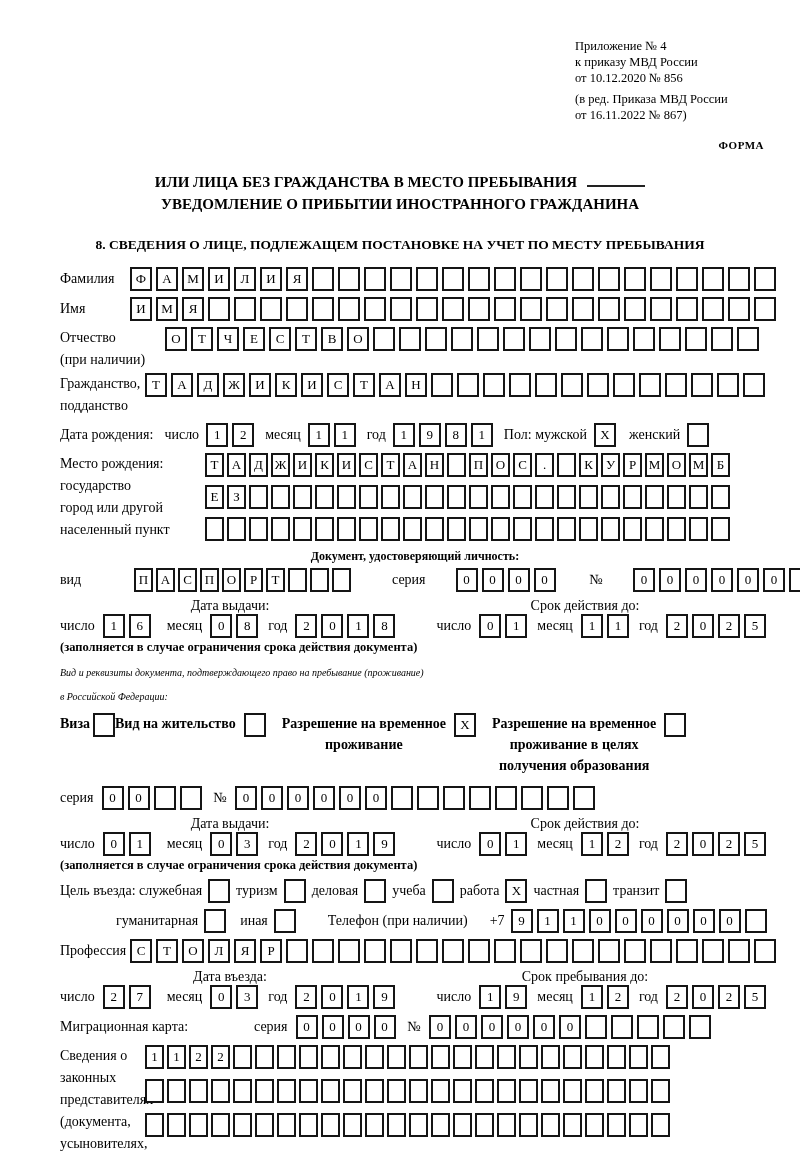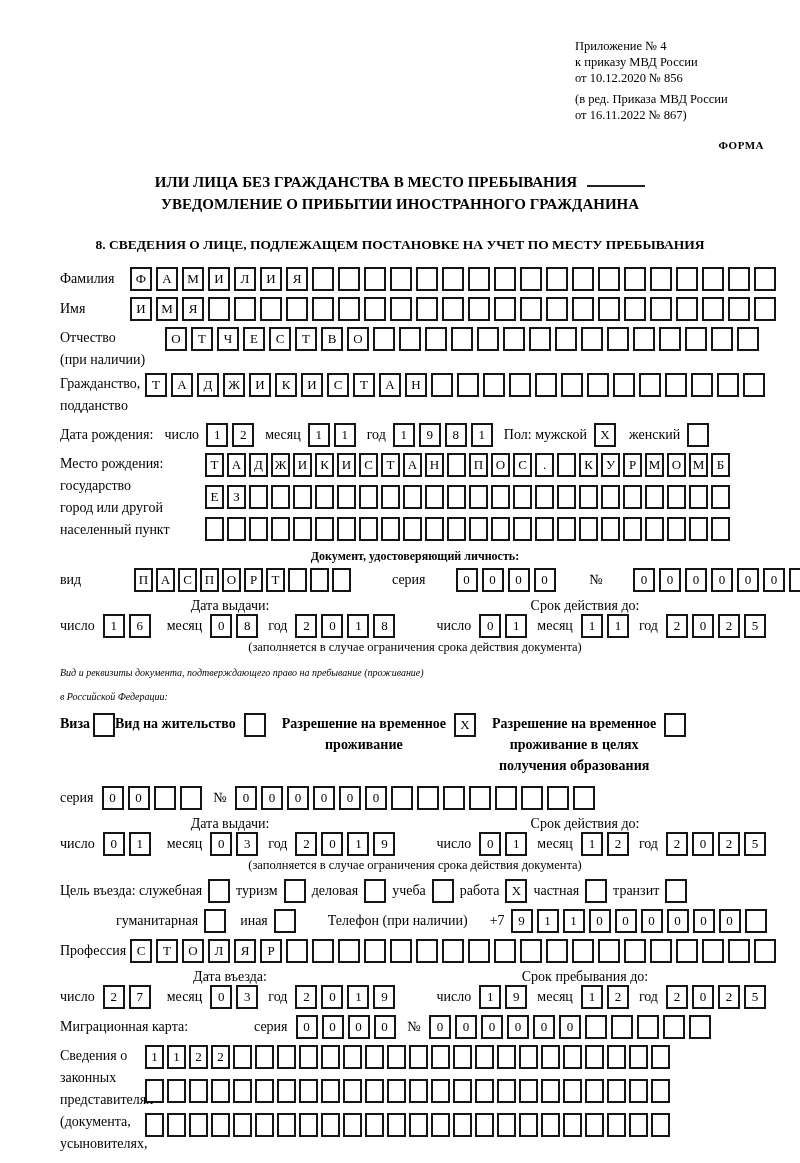--- a/index.html
+++ b/index.html
@@ -24,21 +24,21 @@
     align-items:center;justify-content:center;font-size:13px;background:#fff;}
   .stack{display:flex;flex-direction:column;row-gap:8px;}
   .doc-heading{text-align:center;font-weight:bold;font-size:12px;margin:8px 0 4px 0;}
   .dates-head{display:flex;font-size:14px;margin-top:6px;}
   .dates-head .dh-l{width:340px;text-align:center;}
   .dates-head .dh-r{flex:1;text-align:center;}
   .date-fields{display:flex;align-items:center;}
   .dgroup{display:flex;align-items:center;column-gap:6px;}
   .dgroup .grid{margin-left:2px;}
   .dfr{margin-left:auto;}
-  .note-r{text-align:center;font-size:12.5px;margin:2px 0 6px 0;}
+  .note-r{text-align:left;font-size:12.5px;margin:2px 0 6px 0;font-weight:bold;}
   .intro{font-size:10px;line-height:24px;font-style:italic;}
   .res-opts{display:flex;align-items:flex-start;margin:4px 0 10px 0;}
   .res-opt{display:flex;align-items:flex-start;column-gap:8px;}
   .opt-text{text-align:center;line-height:21px;font-weight:bold;}
   .purpose-row{display:flex;align-items:center;column-gap:6px;margin-bottom:6px;flex-wrap:nowrap;}
   .purpose-row .plabel{white-space:nowrap;}
   .rep-block{display:flex;margin-top:6px;}
 </style>
 </head>
 <body>

